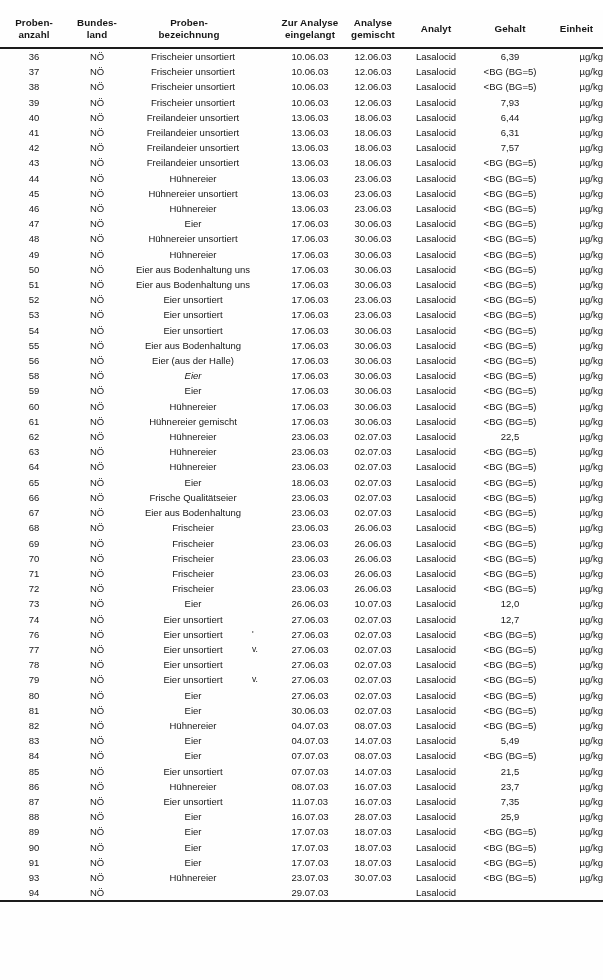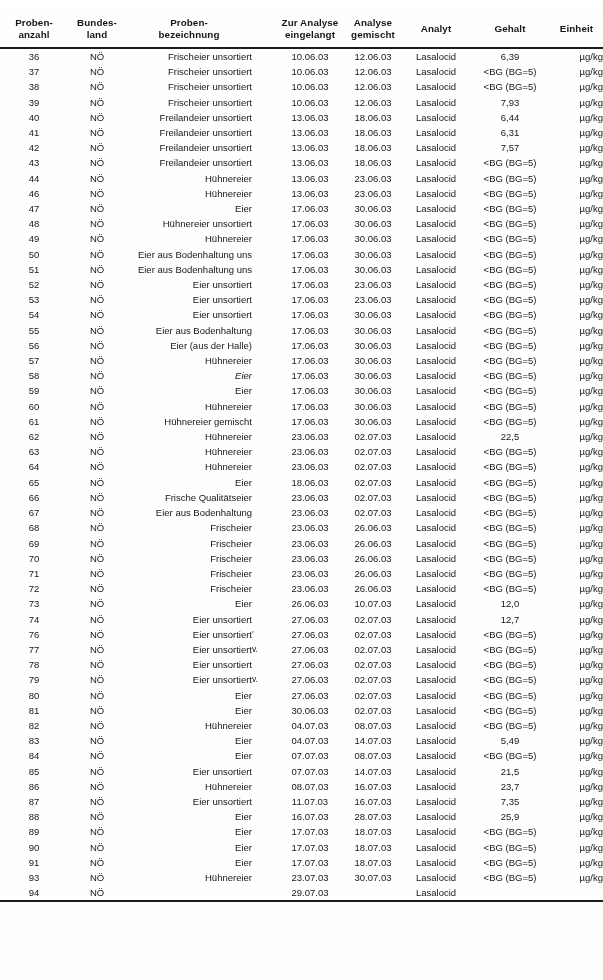--- a/index.html
+++ b/index.html
@@ -46,21 +46,21 @@
     font-size: 9.5px;
     height: 15.2px;
     line-height: 15.2px;
     padding: 0;
     text-align: center;
     vertical-align: middle;
     white-space: nowrap;
     overflow: hidden;
   }
   tbody td.cell-bez {
-    text-align: right;
+    text-align: center;
     padding-left: 8px;
   }
   tbody td.cell-note {
     text-align: left;
     font-size: 8.5px;
   }
   tbody td.cell-einheit { text-align: right; }
   tbody td.italic { font-style: italic; }
   table.results { border-bottom: 2.5px solid #1c1c1c; }
 </style>
@@ -192,31 +192,42 @@
     <td class="cell-land">NÖ</td>
     <td class="cell-bez">Hühnereier</td>
     <td class="cell-note"></td>
     <td class="cell-ein">13.06.03</td>
     <td class="cell-erl">23.06.03</td>
     <td class="cell-analyt">Lasalocid</td>
     <td class="cell-gehalt">&lt;BG (BG=5)</td>
     <td class="cell-einheit">µg/kg</td>
   </tr>
         <tr>
-    <td class="cell-nr">46</td>
-    <td class="cell-land">NÖ</td>
-    <td class="cell-bez">Hühnereier</td>
+    <td class="cell-nr">45</td>
+    <td class="cell-land">NÖ</td>
+    <td class="cell-bez">Hühnereier unsortiert</td>
     <td class="cell-note"></td>
     <td class="cell-ein">13.06.03</td>
     <td class="cell-erl">23.06.03</td>
     <td class="cell-analyt">Lasalocid</td>
     <td class="cell-gehalt">&lt;BG (BG=5)</td>
     <td class="cell-einheit">µg/kg</td>
   </tr>
         <tr>
+    <td class="cell-nr">46</td>
+    <td class="cell-land">NÖ</td>
+    <td class="cell-bez">Hühnereier</td>
+    <td class="cell-note"></td>
+    <td class="cell-ein">13.06.03</td>
+    <td class="cell-erl">23.06.03</td>
+    <td class="cell-analyt">Lasalocid</td>
+    <td class="cell-gehalt">&lt;BG (BG=5)</td>
+    <td class="cell-einheit">µg/kg</td>
+  </tr>
+        <tr>
     <td class="cell-nr">47</td>
     <td class="cell-land">NÖ</td>
     <td class="cell-bez">Eier</td>
     <td class="cell-note"></td>
     <td class="cell-ein">17.06.03</td>
     <td class="cell-erl">30.06.03</td>
     <td class="cell-analyt">Lasalocid</td>
     <td class="cell-gehalt">&lt;BG (BG=5)</td>
     <td class="cell-einheit">µg/kg</td>
   </tr>
@@ -305,31 +316,20 @@
     <td class="cell-ein">17.06.03</td>
     <td class="cell-erl">30.06.03</td>
     <td class="cell-analyt">Lasalocid</td>
     <td class="cell-gehalt">&lt;BG (BG=5)</td>
     <td class="cell-einheit">µg/kg</td>
   </tr>
         <tr>
     <td class="cell-nr">56</td>
     <td class="cell-land">NÖ</td>
     <td class="cell-bez">Eier (aus der Halle)</td>
-    <td class="cell-note"></td>
-    <td class="cell-ein">17.06.03</td>
-    <td class="cell-erl">30.06.03</td>
-    <td class="cell-analyt">Lasalocid</td>
-    <td class="cell-gehalt">&lt;BG (BG=5)</td>
-    <td class="cell-einheit">µg/kg</td>
-  </tr>
-        <tr>
-    <td class="cell-nr">57</td>
-    <td class="cell-land">NÖ</td>
-    <td class="cell-bez">Hühnereier</td>
     <td class="cell-note"></td>
     <td class="cell-ein">17.06.03</td>
     <td class="cell-erl">30.06.03</td>
     <td class="cell-analyt">Lasalocid</td>
     <td class="cell-gehalt">&lt;BG (BG=5)</td>
     <td class="cell-einheit">µg/kg</td>
   </tr>
         <tr>
     <td class="cell-nr">58</td>
     <td class="cell-land">NÖ</td>

